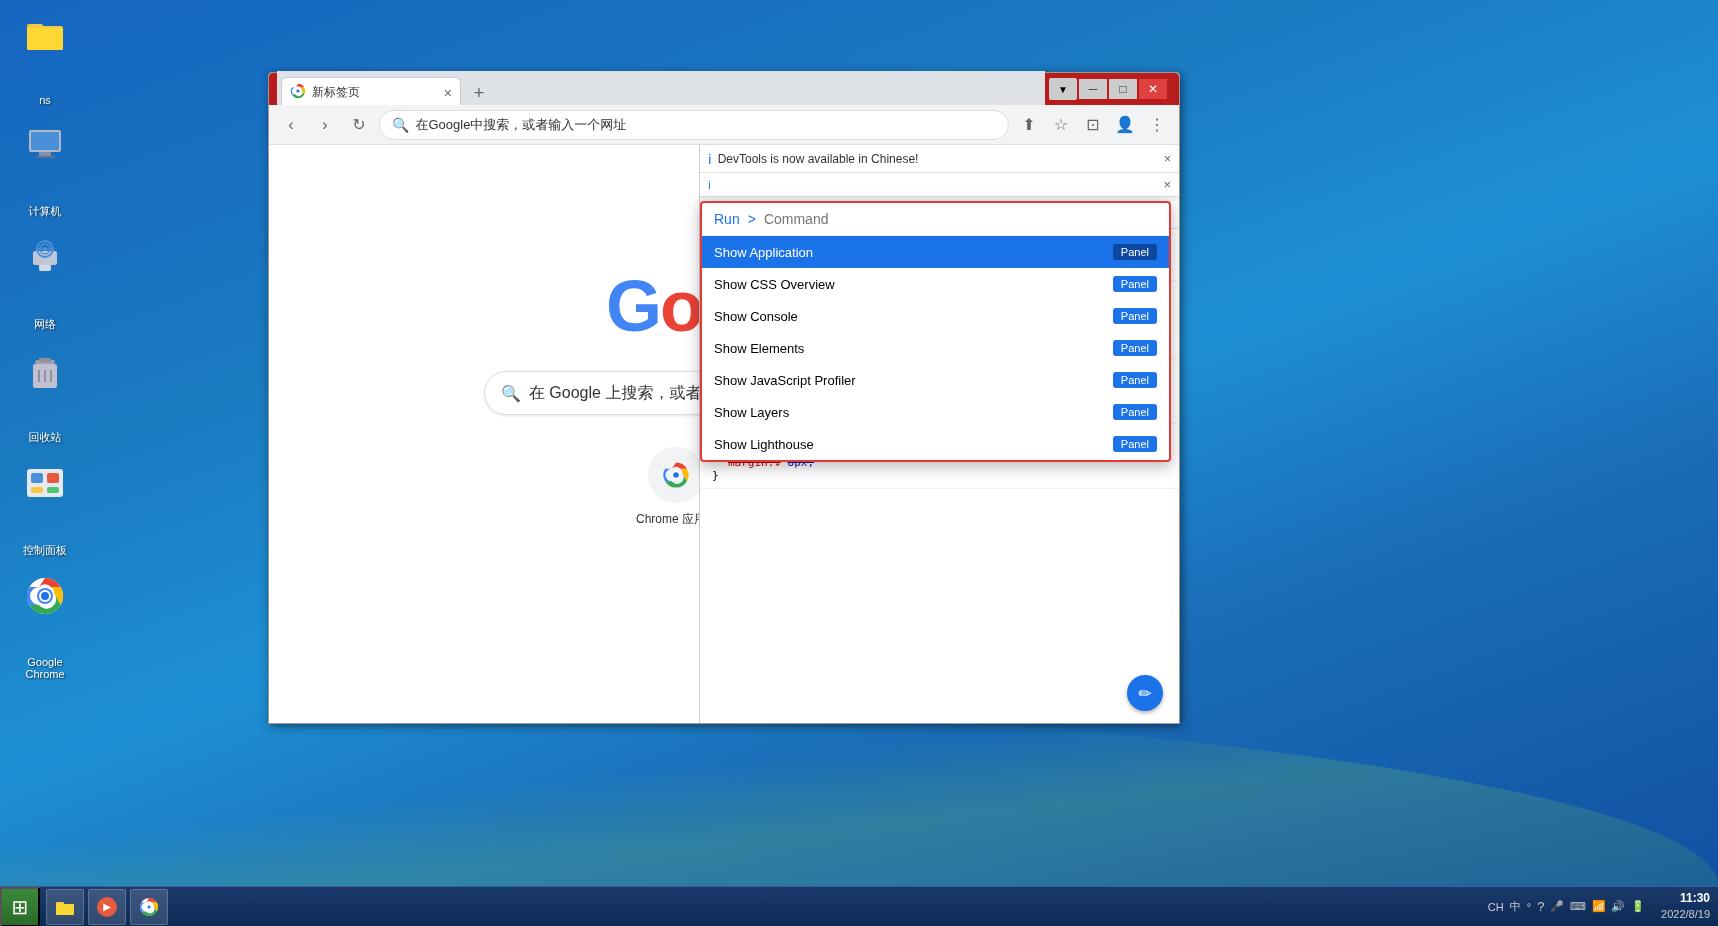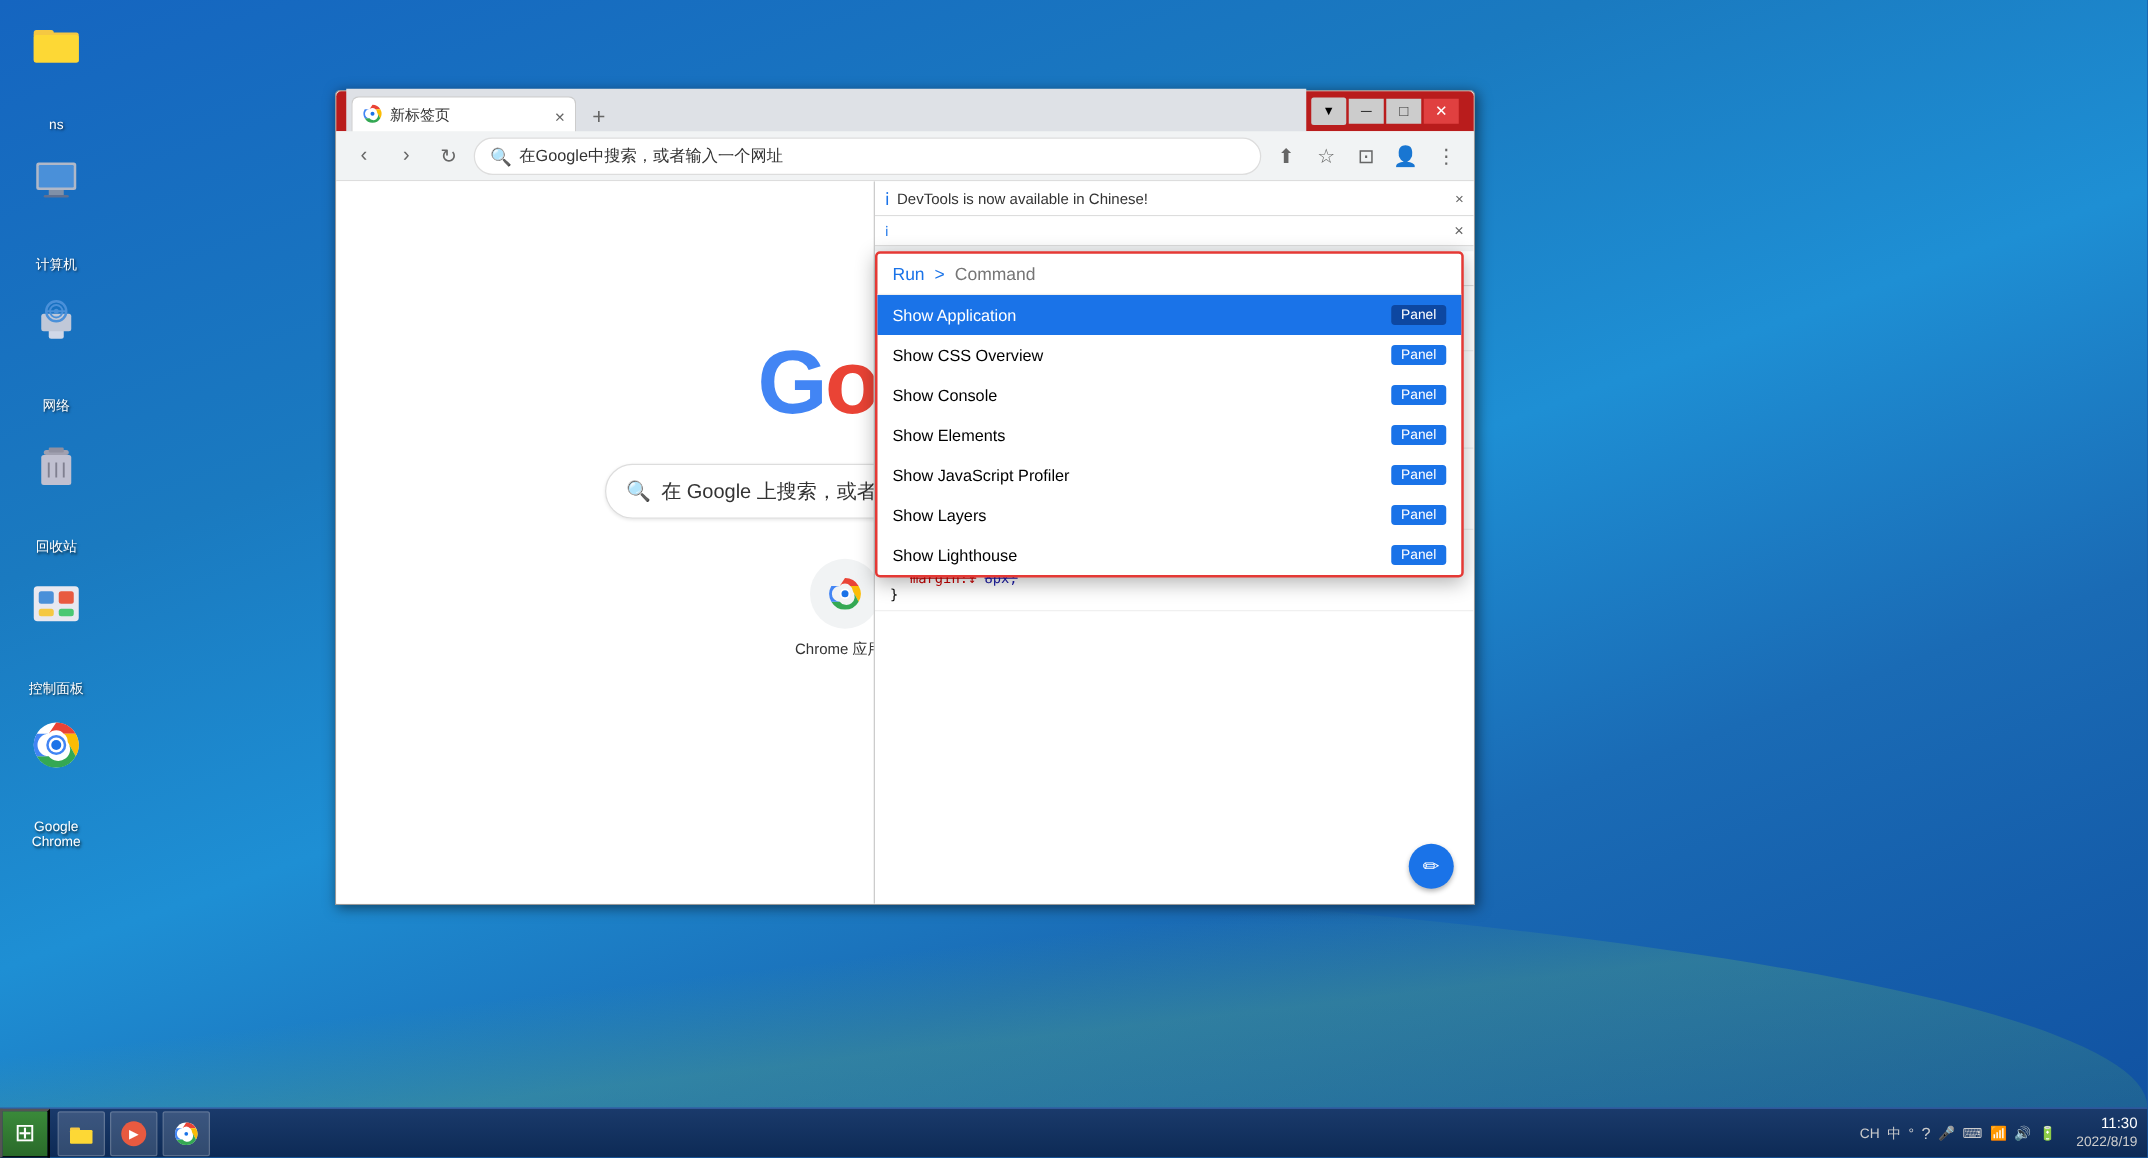--- a/index.html
+++ b/index.html
@@ -546,17 +546,17 @@
       <span style="color:#ccc;font-size:11px;">中</span>
       <span style="color:#ccc;font-size:11px;">°</span>
       <span style="color:#ccc;font-size:13px;">?</span>
       <span style="color:#ccc;font-size:11px;">🎤</span>
       <span style="color:#ccc;font-size:11px;">⌨</span>
       <span style="color:#ccc;font-size:11px;">📶</span>
       <span style="color:#ccc;font-size:11px;">🔊</span>
       <span style="color:#ccc;font-size:11px;">🔋</span>
     </div>
     <div class="taskbar-clock">
-      <div style="font-size:12px;color:white;">11:30</div>
+      <div style="font-size:12px;color:white;font-weight:bold;">11:30</div>
       <div style="font-size:11px;color:#ccc;">2022/8/19</div>
     </div>
   </div>
 </div>
 
 </body></html>

